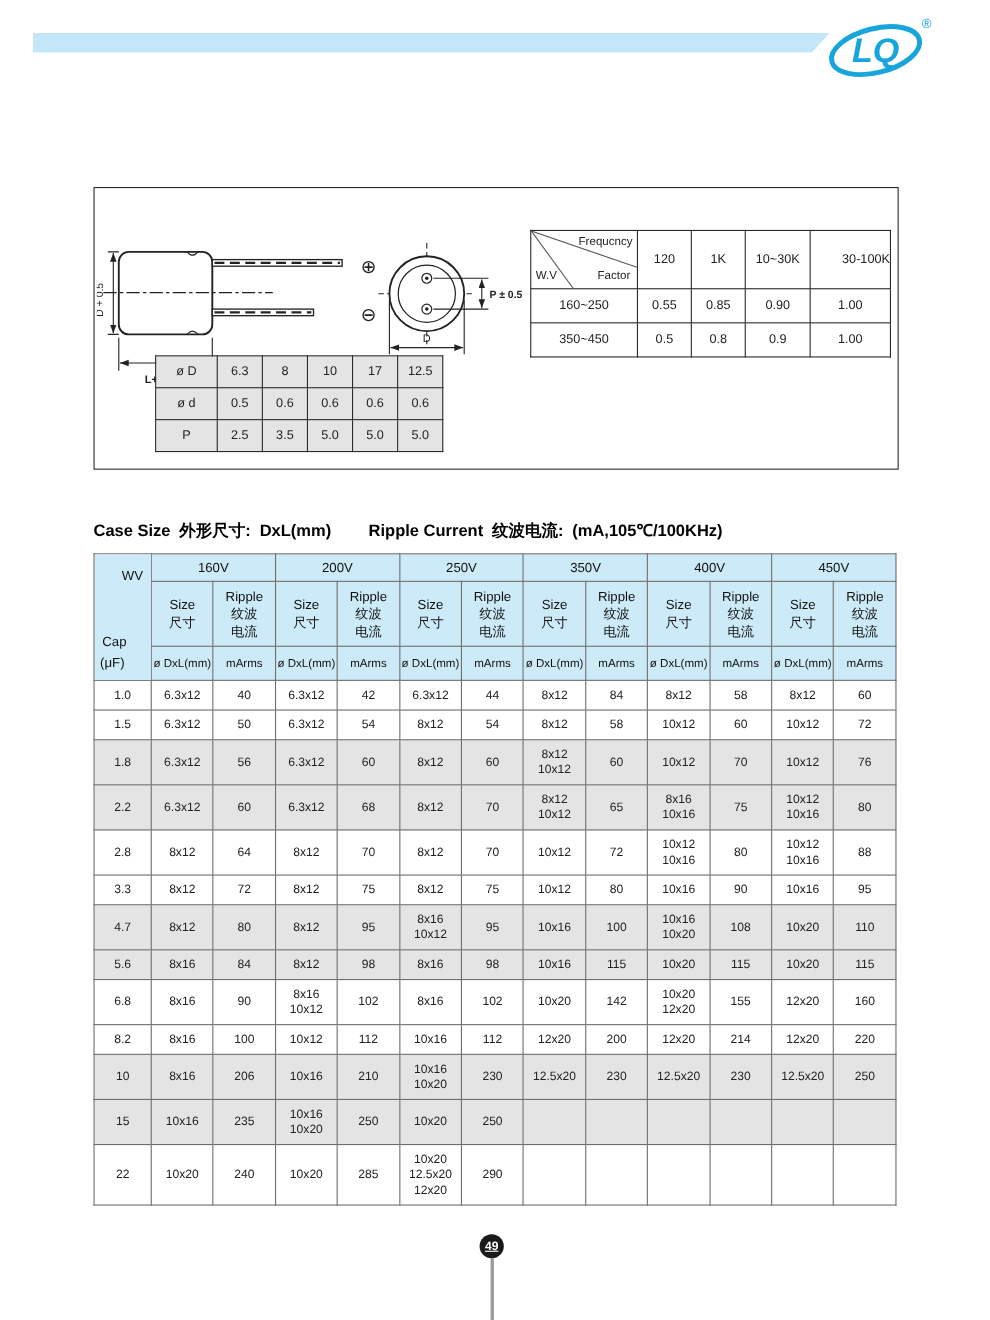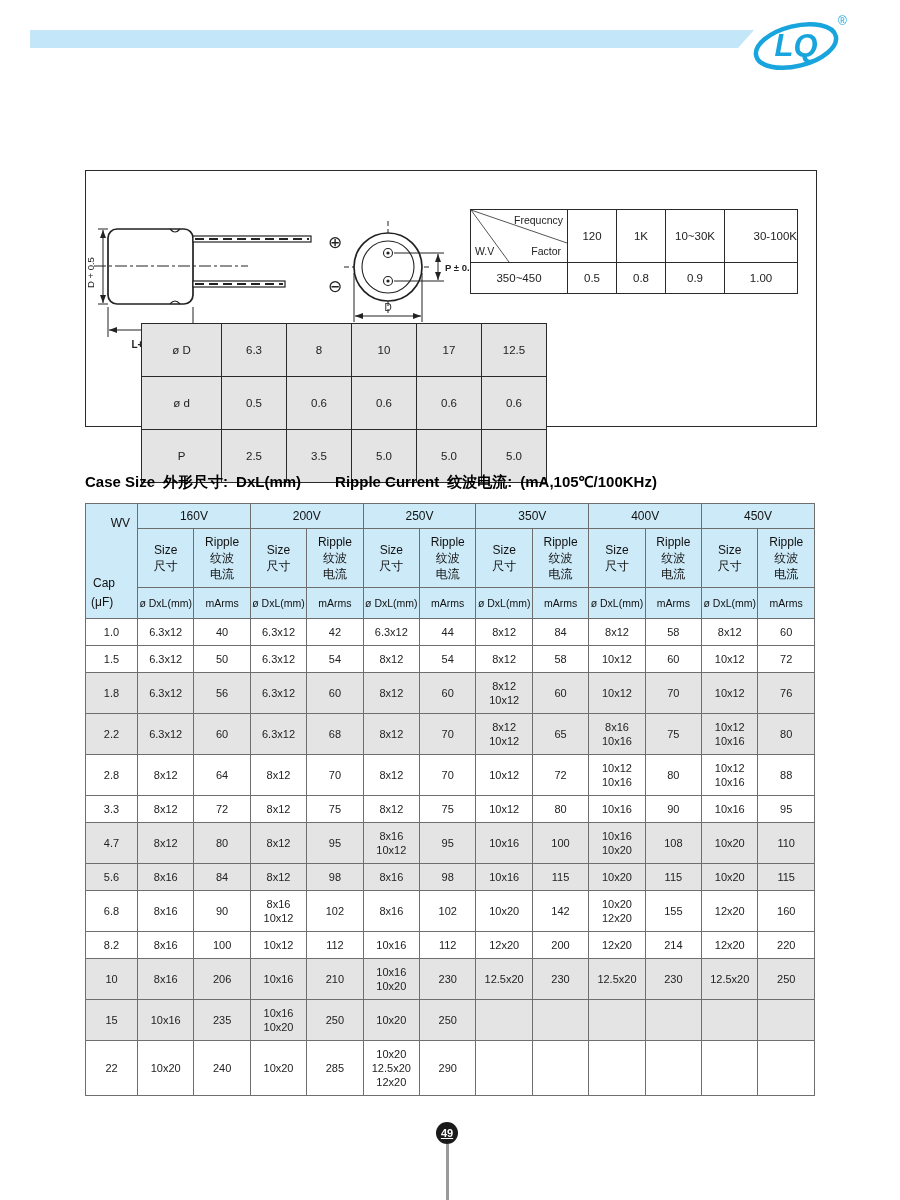--- a/index.html
+++ b/index.html
@@ -15,40 +15,40 @@
   }
   .logo{position:absolute;left:748px;top:12px;}
   
   .diagram-box{
     position:absolute;left:85px;top:170px;width:730px;height:255px;
     border:1.5px solid #2a2a2a;background:#fff;
   }
   .cap-svg{position:absolute;left:2px;top:18px;}
   
   .freq-table{
-    position:absolute;left:384px;top:38px;border-collapse:collapse;background:#fff;
+    position:absolute;left:396px;top:38px;border-collapse:collapse;background:#fff;
   }
   .freq-table th,.freq-table td{
     border:1px solid #2a2a2a;font-size:11.5px;font-weight:normal;
     text-align:center;color:#222;padding:0;
   }
   .freq-corner{width:96px;height:52px;position:relative;}
   .freq-corner svg{position:absolute;left:0;top:0;width:100%;height:100%;}
   .freq-corner .lbl{position:absolute;font-size:10.5px;}
   .freq-corner .lbl-top{top:4px;right:4px;}
   .freq-corner .lbl-left{left:4px;bottom:5px;}
   .freq-corner .lbl-right{right:6px;bottom:5px;}
   .freq-table .c1{width:48px;} .freq-table .c2{width:48px;}
   .freq-table .c3{width:58px;} .freq-table .c4{width:72px;text-align:right;}
   .freq-table tbody td{height:30px;}
   
   .dim-table{position:absolute;left:55px;top:152px;border-collapse:collapse;}
   .dim-table td{
     border:1px solid #2a2a2a;background:#e4e4e4;color:#222;
-    font-size:11.5px;text-align:center;height:28px;padding:12px;
+    font-size:11.5px;text-align:center;height:28px;padding:0;
   }
   .dim-table td:first-child{width:55px;}
   .dim-table td{width:40px;}
   
   .section-title{
     position:absolute;left:85px;top:471px;font-size:15px;font-weight:bold;color:#000;
     white-space:nowrap;
   }
   .section-title .gap{display:inline-block;width:34px;}
   .section-title .sgap{display:inline-block;width:8px;}
@@ -179,20 +179,27 @@
           <span class="lbl lbl-left">W.V</span>
           <span class="lbl lbl-right">Factor</span>
         </th>
       <th class="c1">120</th>
           <th class="c2">1K</th>
           <th class="c3">10~30K</th>
           <th class="c4">30-100K</th>
         </tr>
     </thead>
     <tbody id="freq-body">
+        <tr>
+          <td>160~250</td>
+          <td>0.55</td>
+          <td>0.85</td>
+          <td>0.90</td>
+          <td>1.00</td>
+        </tr>
         <tr>
           <td>350~450</td>
           <td>0.5</td>
           <td>0.8</td>
           <td>0.9</td>
           <td>1.00</td>
         </tr>
       </tbody>
   </table>
 

